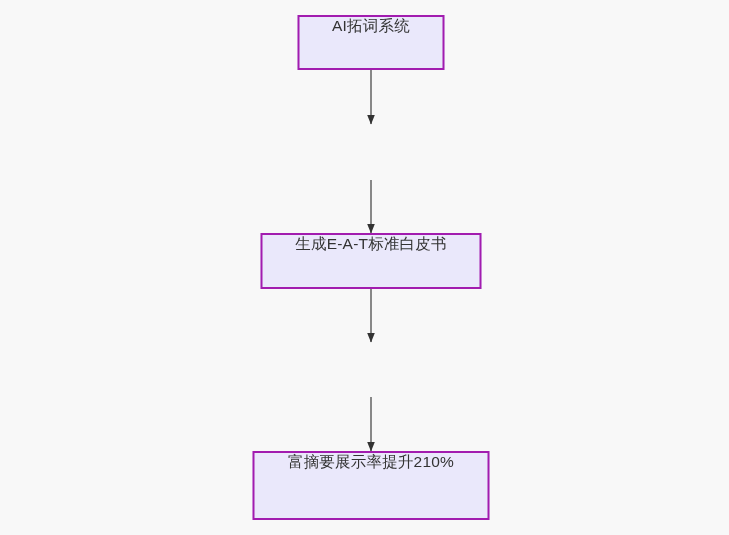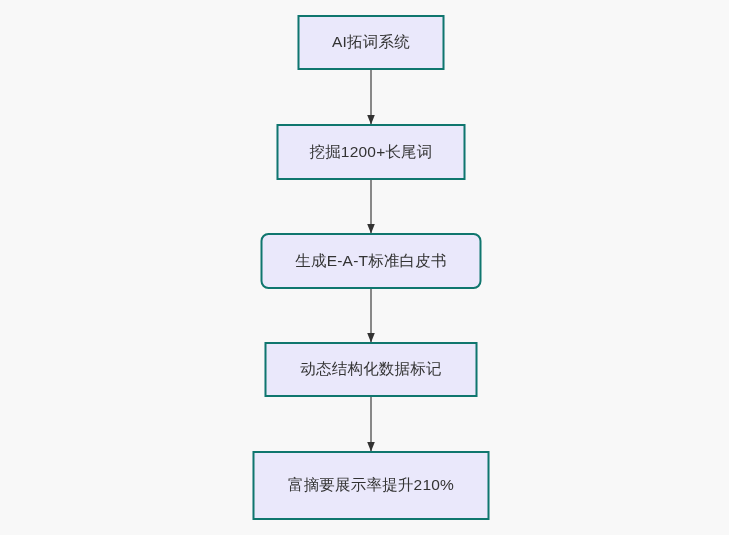--- a/index.html
+++ b/index.html
@@ -28,37 +28,36 @@
     width: 729px;
     height: 535px;
     pointer-events: none;
   }
 
   
   .node {
     position: absolute;
     box-sizing: border-box;
     background: #eae8fb;
-    border: 2px solid #0f766e;
+    border: 2px solid #a21caf;
     display: flex;
-    align-items: center;
     justify-content: center;
     transform: translateX(-50%);
   }
   .node-label {
     font-size: 15.5px;
     line-height: 1.2;
     color: #333333;
     white-space: nowrap;
     letter-spacing: 0.2px;
   }
 
   .node-1 { left: 371px; top: 15px;  width: 147px; height: 55px; }
   .node-2 { left: 371px; top: 124px; width: 189px; height: 56px; }
-  .node-3 { left: 371px; top: 233px; width: 221px; height: 56px; border-radius: 8px; }
+  .node-3 { left: 371px; top: 233px; width: 221px; height: 56px; }
   .node-4 { left: 371px; top: 342px; width: 213px; height: 55px; }
   .node-5 { left: 371px; top: 451px; width: 237px; height: 69px; }
 </style>
 </head>
 <body>
 
 <div id="flowchart-canvas">
 
   <svg id="connector-layer" width="729" height="535" viewBox="0 0 729 535" xmlns="http://www.w3.org/2000/svg">
     <defs>
@@ -70,29 +69,23 @@
     <line x1="371" y1="70" x2="371" y2="124" stroke="#888888" stroke-width="2" marker-end="url(#arrowhead)"></line>
     <line x1="371" y1="180" x2="371" y2="233" stroke="#888888" stroke-width="2" marker-end="url(#arrowhead)"></line>
     <line x1="371" y1="289" x2="371" y2="342" stroke="#888888" stroke-width="2" marker-end="url(#arrowhead)"></line>
     <line x1="371" y1="397" x2="371" y2="451" stroke="#888888" stroke-width="2" marker-end="url(#arrowhead)"></line>
   </svg>
 
   <div class="node node-1">
     <span class="node-label">AI拓词系统</span>
   </div>
 
-  <div class="node node-2">
-    <span class="node-label">挖掘1200+长尾词</span>
-  </div>
 
   <div class="node node-3">
     <span class="node-label">生成E-A-T标准白皮书</span>
   </div>
 
-  <div class="node node-4">
-    <span class="node-label">动态结构化数据标记</span>
-  </div>
 
   <div class="node node-5">
     <span class="node-label">富摘要展示率提升210%</span>
   </div>
 
 </div>
 
 </body></html>

